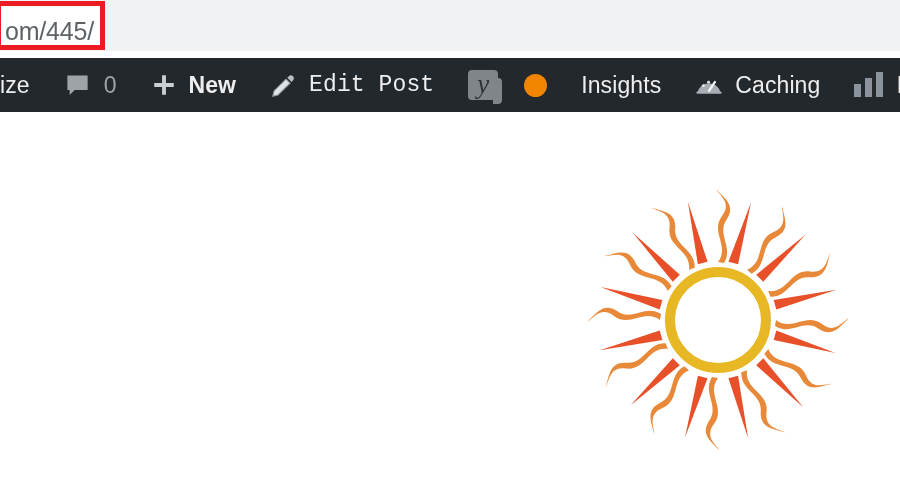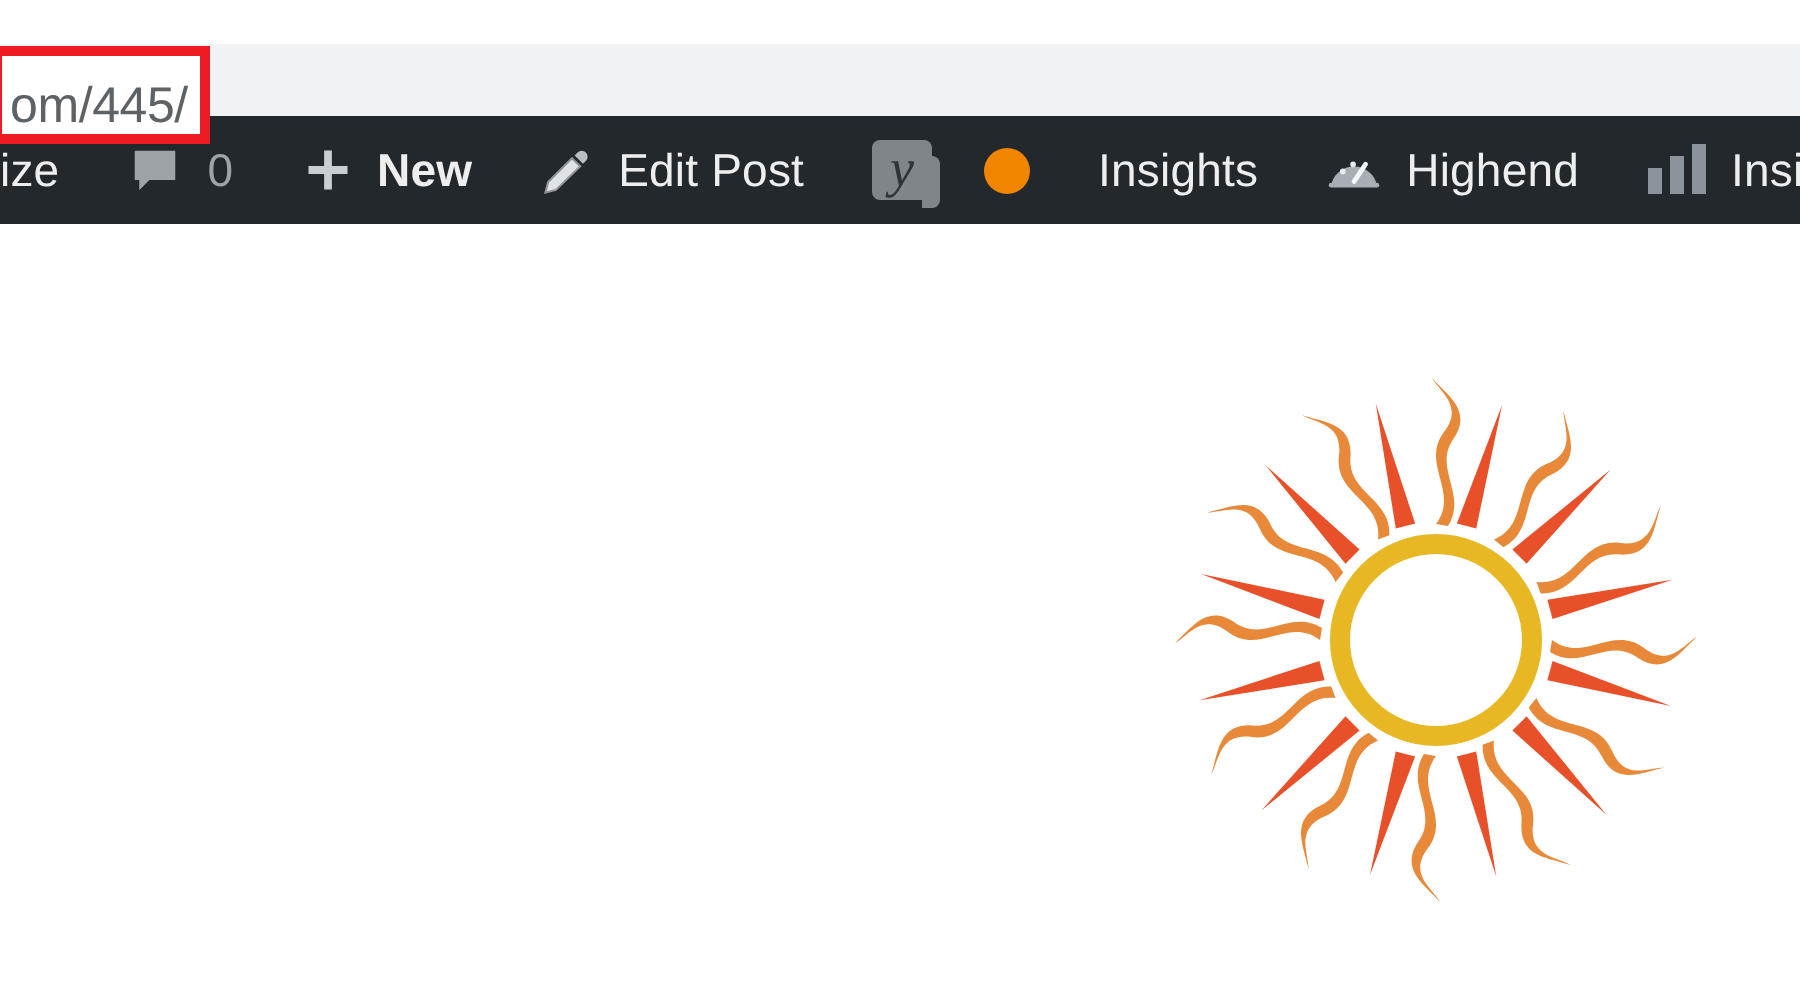--- a/index.html
+++ b/index.html
@@ -16,21 +16,20 @@
     position: relative;
   }
 
   
   #browser-chrome {
     position: absolute;
     left: 0; top: 0;
     width: 900px;
     height: 58px;
     background: #ffffff;
-    margin-top: 22px;
   }
   #chrome-field {
     position: absolute;
     left: 0; top: 0;
     width: 900px;
     height: 51px;
     background: #f1f2f4;
   }
   
   #url-highlight {
@@ -211,21 +210,21 @@
 
   <div class="gap-lg"></div>
 
   <div class="ab-item">
     <span class="ab-icon">
       <svg width="27" height="27" viewBox="0 0 24 24" aria-hidden="true">
         <path d="M20.4 3.8a2.6 2.6 0 0 0-3.7 0l-1.3 1.3 3.7 3.7 1.3-1.3a2.6 2.6 0 0 0 0-3.7z" fill="#b9bec3"></path>
         <path d="M14.2 6.3 3.6 16.9 2.4 21.6l4.7-1.2L17.9 9.9z" fill="#dfe3e6" stroke="#8d9399" stroke-width="0.9"></path>
       </svg>
     </span>
-    <span class="ab-label" style="margin-left:12px;">Edit Post</span>
+    <span class="ab-label" style="margin-left:12px;font-family:Liberation Mono, monospace;">Edit Post</span>
   </div>
 
   <div class="gap-lg"></div>
 
   <div class="ab-item">
     <span id="yoast-icon">
       <span class="y-tail"></span>
       <span class="y-glyph">y</span>
     </span>
   </div>
@@ -247,21 +246,21 @@
   <div class="ab-item">
     <span class="ab-icon">
       <svg width="28" height="28" viewBox="0 0 24 24" aria-hidden="true">
         <path d="M2.2 18.5A10 10 0 0 1 21.8 18.5z" fill="#a8aeb4"></path>
         <path d="M2.2 18.5h19.6" stroke="#a8aeb4" stroke-width="2" stroke-linecap="round"></path>
         <path d="M12 17 17 9.5" stroke="#f4f6f7" stroke-width="2" stroke-linecap="round"></path>
         <circle cx="7.2" cy="12.6" r="1.2" fill="#e9ecef"></circle>
         <circle cx="11.6" cy="9.6" r="1.2" fill="#e9ecef"></circle>
       </svg>
     </span>
-    <span class="ab-label" style="margin-left:12px;">Highend</span>
+    <span class="ab-label" style="margin-left:12px;">Caching</span>
   </div>
 
   <div class="gap-lg"></div>
 
   <div class="ab-item">
     <span id="insights-icon" class="ab-icon">
       <i></i>
       <i></i>
       <i></i>
     </span>

